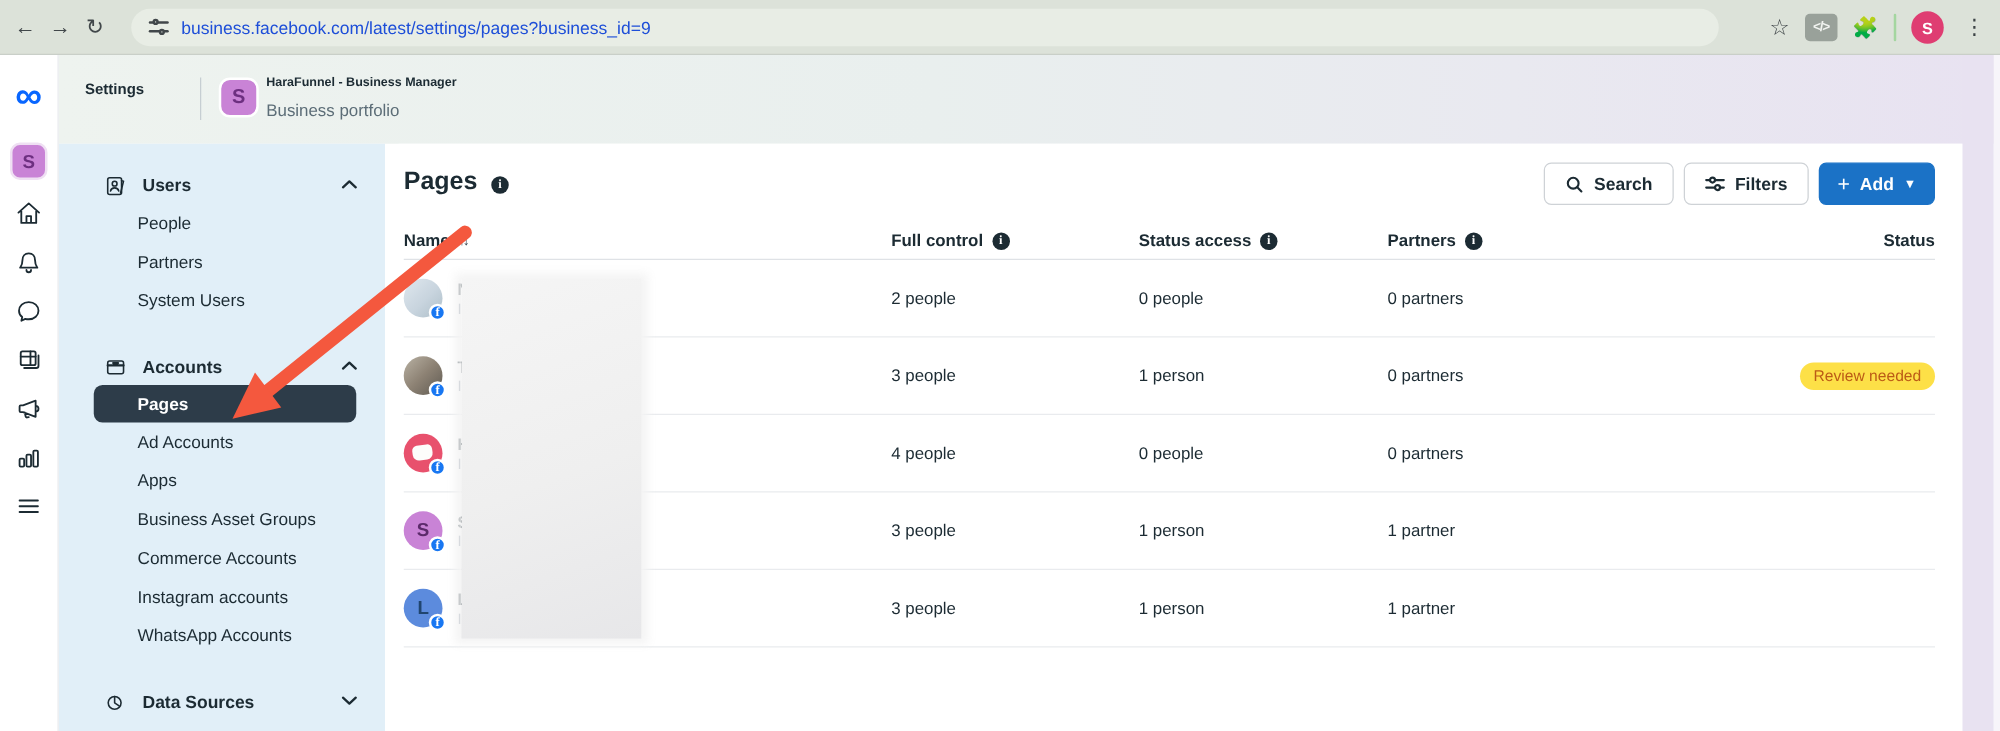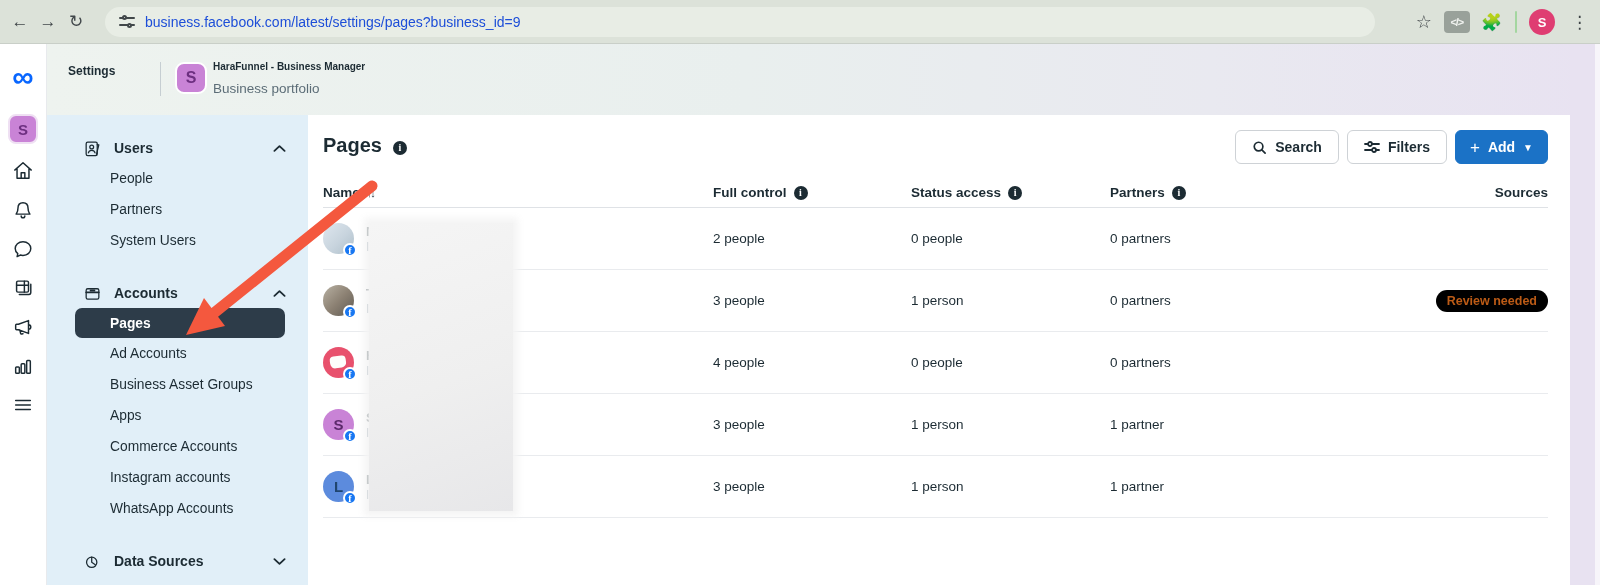--- a/index.html
+++ b/index.html
@@ -105,21 +105,21 @@
   .av-4 { background:#c983d6; color:#5c2a6b; }
   .av-5 { background:#5c8bdd; color:#20456f; }
   .avatar .av-letter { position:absolute; inset:0; display:flex; align-items:center; justify-content:center;
     font-size:15px; font-weight:bold; }
   .fb-badge { position:absolute; right:-3px; bottom:-3px; width:14px; height:14px; border-radius:50%;
     background:#1877f2; border:2px solid #fff; color:#fff; font-size:10px; font-weight:bold;
     display:flex; align-items:center; justify-content:center; font-family:"Liberation Serif",serif; }
   .name-lines { display:flex; flex-direction:column; gap:2px; }
   .name-hint { font-size:13.5px; font-weight:bold; color:#1c2b33; line-height:15px; }
   .id-hint { font-size:12px; color:#67788a; line-height:13px; }
-  .status-pill { display:inline-block; background:#000000; color:#bc5b16; font-size:12.5px; font-weight:bold;
+  .status-pill { display:inline-block; background:#fde047; color:#bc5b16; font-size:12.5px; font-weight:normal;
     border-radius:11px; padding:4px 11px; }
   .status-pill:empty { display:none; }
 
   
   .right-strip { position:absolute; right:5px; top:44px; width:25px; height:541px; background:#e8e2f1; }
   .right-edge { position:absolute; right:0; top:44px; width:5px; height:541px; background:#f7f5fa; }
   .blur-box { position:absolute; left:369px; top:223px; width:144px; height:288px;
     background:linear-gradient(160deg,#f5f5f5 0%,#efefef 55%,#e7e7e9 100%);
     box-shadow:0 0 7px 5px rgba(243,243,243,.95); z-index:8; }
   .annot-arrow { position:absolute; left:0; top:0; width:1600px; height:585px; pointer-events:none; z-index:9; }
@@ -237,22 +237,22 @@
         </span>
         <span class="sb-label">Accounts</span>
         <span class="sb-chevron">
           <svg width="13" height="9" viewBox="0 0 14 9">
               <path d="M1.5 7 L7 2 L12.5 7"></path>
             </svg>
         </span>
       </div>
       <div class="sb-item selected">Pages</div>
       <div class="sb-item">Ad Accounts</div>
+      <div class="sb-item">Apps</div>
       <div class="sb-item">Business Asset Groups</div>
-      <div class="sb-item">Apps</div>
       <div class="sb-item">Commerce Accounts</div>
       <div class="sb-item">Instagram accounts</div>
       <div class="sb-item">WhatsApp Accounts</div>
     </div>
 
     <div class="sb-section" style="margin-top:21px;">
       <div class="sb-head">
         <span class="sb-ic">
           <svg width="19" height="19" viewBox="0 0 24 24">
               <circle cx="11" cy="13" r="6.5"></circle>
@@ -309,21 +309,21 @@
         </span>
         <span class="th">
           <span>Status access</span>
             <span class="info-dot">i</span>
         </span>
         <span class="th">
           <span>Partners</span>
             <span class="info-dot">i</span>
         </span>
         <span class="th right">
-          <span>Sources</span>
+          <span>Status</span>
         </span>
       </div>
 
       <div class="t-row">
         <span class="t-cell name-cell">
           <span class="avatar av-1">
             <span class="fb-badge">f</span>
           </span>
           <span class="name-lines">
             <span class="name-hint">N</span>

